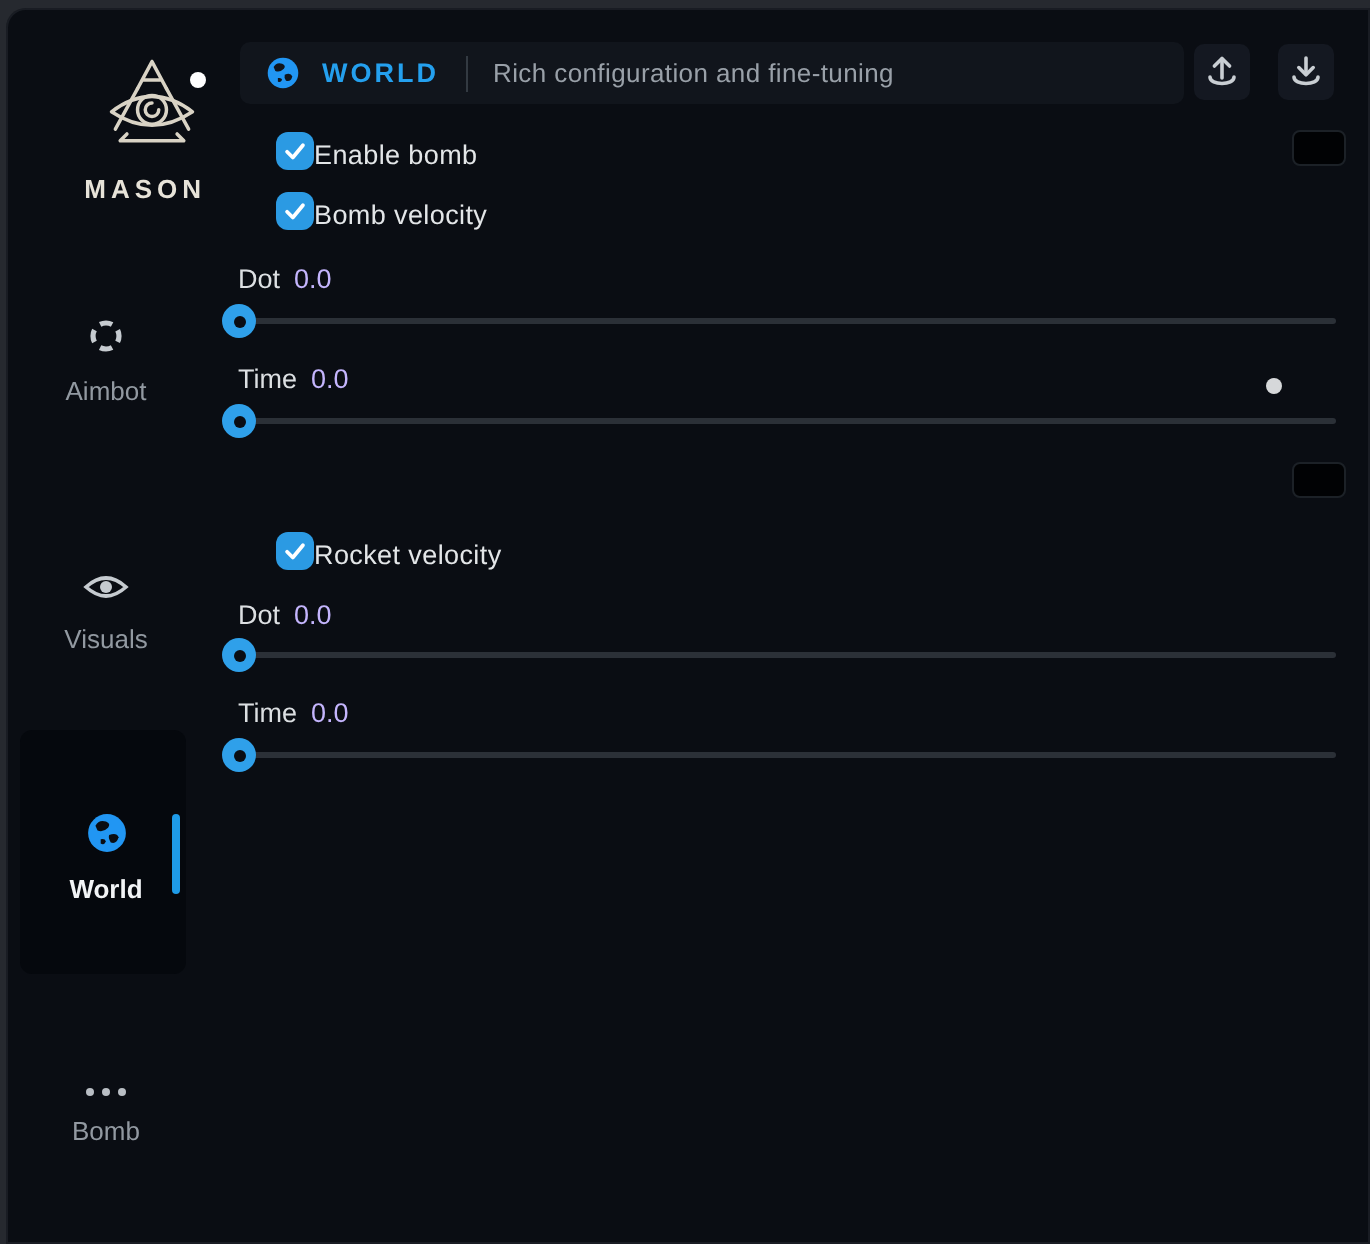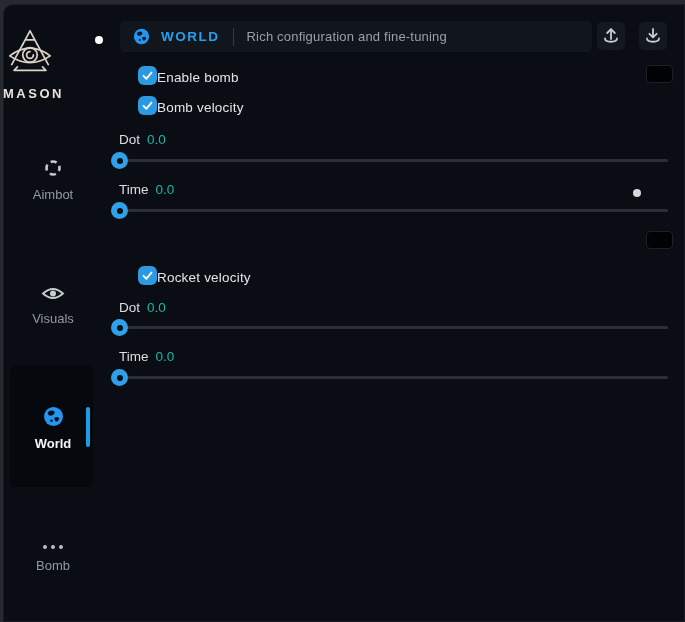--- a/index.html
+++ b/index.html
@@ -10,21 +10,21 @@
     -webkit-font-smoothing:antialiased;
   }
   .app{
     position:absolute;left:3px;top:4px;right:0;bottom:0;
     background:#0a0d13;border-radius:10px 0 0 0;
     box-shadow:inset 0 0 0 1px rgba(70,75,85,.25);
   }
 
   
   .sidebar{position:absolute;left:0;top:0;width:100px;height:100%;}
-  .logo-wrap{position:absolute;left:0;top:22px;width:100px;text-align:left;}
+  .logo-wrap{position:absolute;left:0;top:22px;width:100px;text-align:right;}
   .logo-text{margin-top:2px;font-size:13px;font-weight:700;letter-spacing:2.5px;color:#e7e3d9;}
   .nav-item{position:absolute;left:0;width:100px;text-align:center;cursor:pointer;}
   .nav-label{font-size:13px;color:#9299a1;margin-top:5px;}
   .nav-active-box{
     position:absolute;left:7px;top:361px;width:83px;height:122px;
     background:#05080d;border-radius:6px;
   }
   .nav-active .nav-label{color:#f2f4f6;font-weight:600;}
   .accent-bar{
     position:absolute;left:83px;top:403px;width:3.5px;height:40px;
@@ -52,21 +52,21 @@
   .checkbox{
     width:19px;height:19px;border-radius:6px;background:#2b9ae3;
     display:flex;align-items:center;justify-content:center;cursor:pointer;flex:none;
   }
   .cb-label{font-size:13.5px;color:#e3e6e8;letter-spacing:.2px;}
   .swatch{
     position:absolute;left:643px;width:27px;height:18px;border-radius:4px;
     background:#010204;border:1px solid #1c2127;box-sizing:border-box;cursor:pointer;
   }
   .slider-label{position:absolute;left:116px;font-size:13.5px;color:#dcdfe2;}
-  .slider-label .val{color:#14b8a6;margin-left:7px;}
+  .slider-label .val{color:#c4b5fd;margin-left:7px;}
   .track{
     position:absolute;left:116px;width:549px;height:2.5px;border-radius:2px;
     background:#2b3037;cursor:pointer;
   }
   .knob{
     position:absolute;left:108px;width:17px;height:17px;border-radius:50%;
     background:#2fa0ea;cursor:pointer;
   }
   .knob::after{
     content:"";position:absolute;left:5.5px;top:5.5px;width:6px;height:6px;

